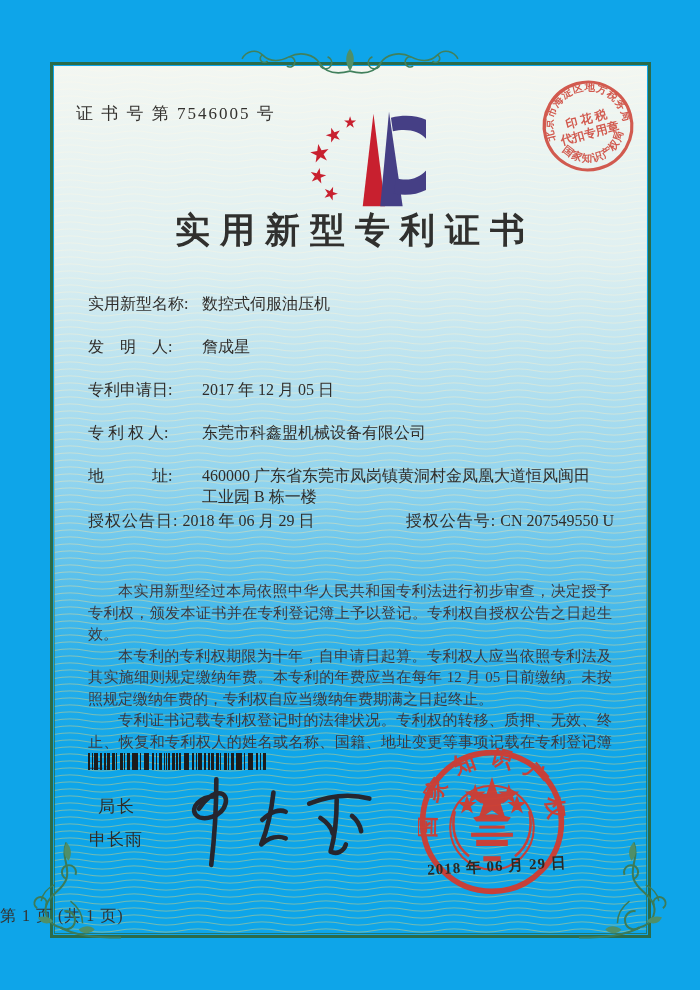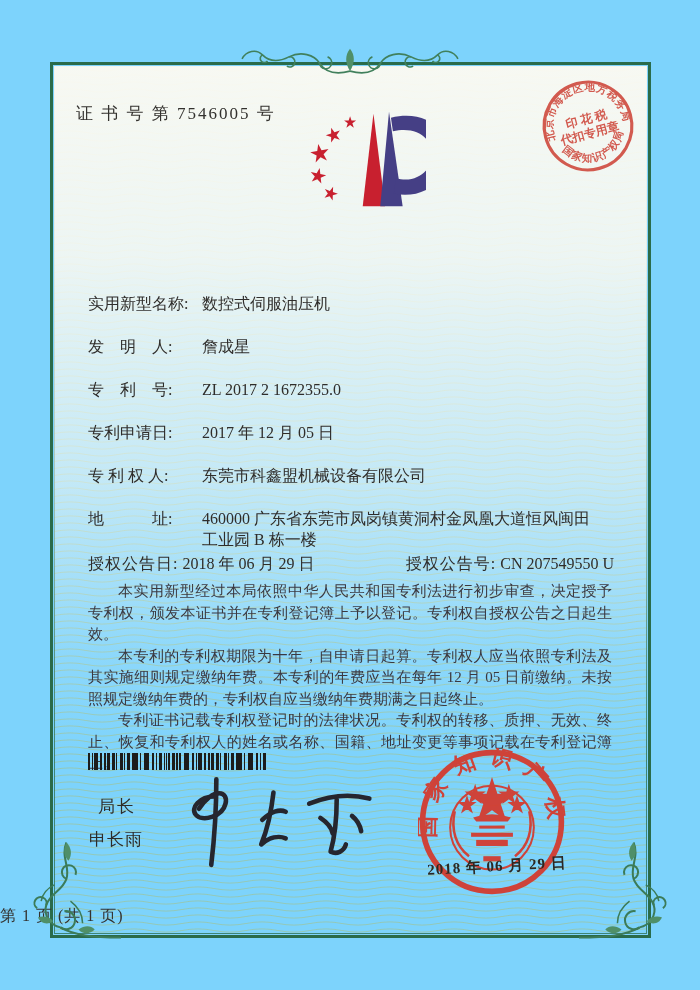--- a/index.html
+++ b/index.html
@@ -1,18 +1,18 @@
 <!DOCTYPE html>
 <html><head>
 <meta charset="utf-8">
 <style>
   html,body{margin:0;padding:0;}
   .page{
     position:relative; width:700px; height:990px; overflow:hidden;
-    background:#7dd3fc;
+    background:#0ea5e9;
     font-family:"Liberation Serif","DejaVu Serif",serif;
     color:#2f2d2b;
   }
   
   .frame{position:absolute; left:50px; top:62px; width:601px; height:876px;
     border:3px solid #2a6b4a; box-sizing:border-box; z-index:1;}
   .frame-inner{position:absolute; inset:1px; border:1px solid rgba(42,107,74,.75);}
   
   .waves{position:absolute; left:54px; top:66px; width:593px; height:868px; z-index:1; opacity:.8;}
   .fade{position:absolute; left:54px; top:66px; width:593px; height:868px; z-index:2;
@@ -133,33 +133,30 @@
       <use href="#star" transform="translate(39,69) scale(8.5) rotate(12)"></use>
       <use href="#star" transform="translate(52,87) scale(7.5) rotate(20)"></use>
       <polygon points="96,5 85,100 108,100"></polygon>
     </g>
     <g fill="#453f85">
       <polygon points="112,3 103,100 126,100"></polygon>
       <path d="M114,9 C152,0 176,24 173,50 C170,78 143,93 117,87 L119,71 C137,77 154,66 156,50 C158,31 141,17 116,23 Z"></path>
     </g>
   </svg>
 
+  <div class="title">实用新型专利证书</div>
 
   <div class="fields">
     <div class="frow">
       <span class="lab">实用新型名称:</span>
       <span class="val">数控式伺服油压机</span>
     </div>
     <div class="frow">
       <span class="lab">发　明　人:</span>
       <span class="val">詹成星</span>
-    </div>
-    <div class="frow">
-      <span class="lab">专　利　号:</span>
-      <span class="val">ZL 2017 2 1672355.0</span>
     </div>
     <div class="frow">
       <span class="lab">专利申请日:</span>
       <span class="val">2017 年 12 月 05 日</span>
     </div>
     <div class="frow">
       <span class="lab">专 利 权 人:</span>
       <span class="val">东莞市科鑫盟机械设备有限公司</span>
     </div>
     <div class="frow addr">

